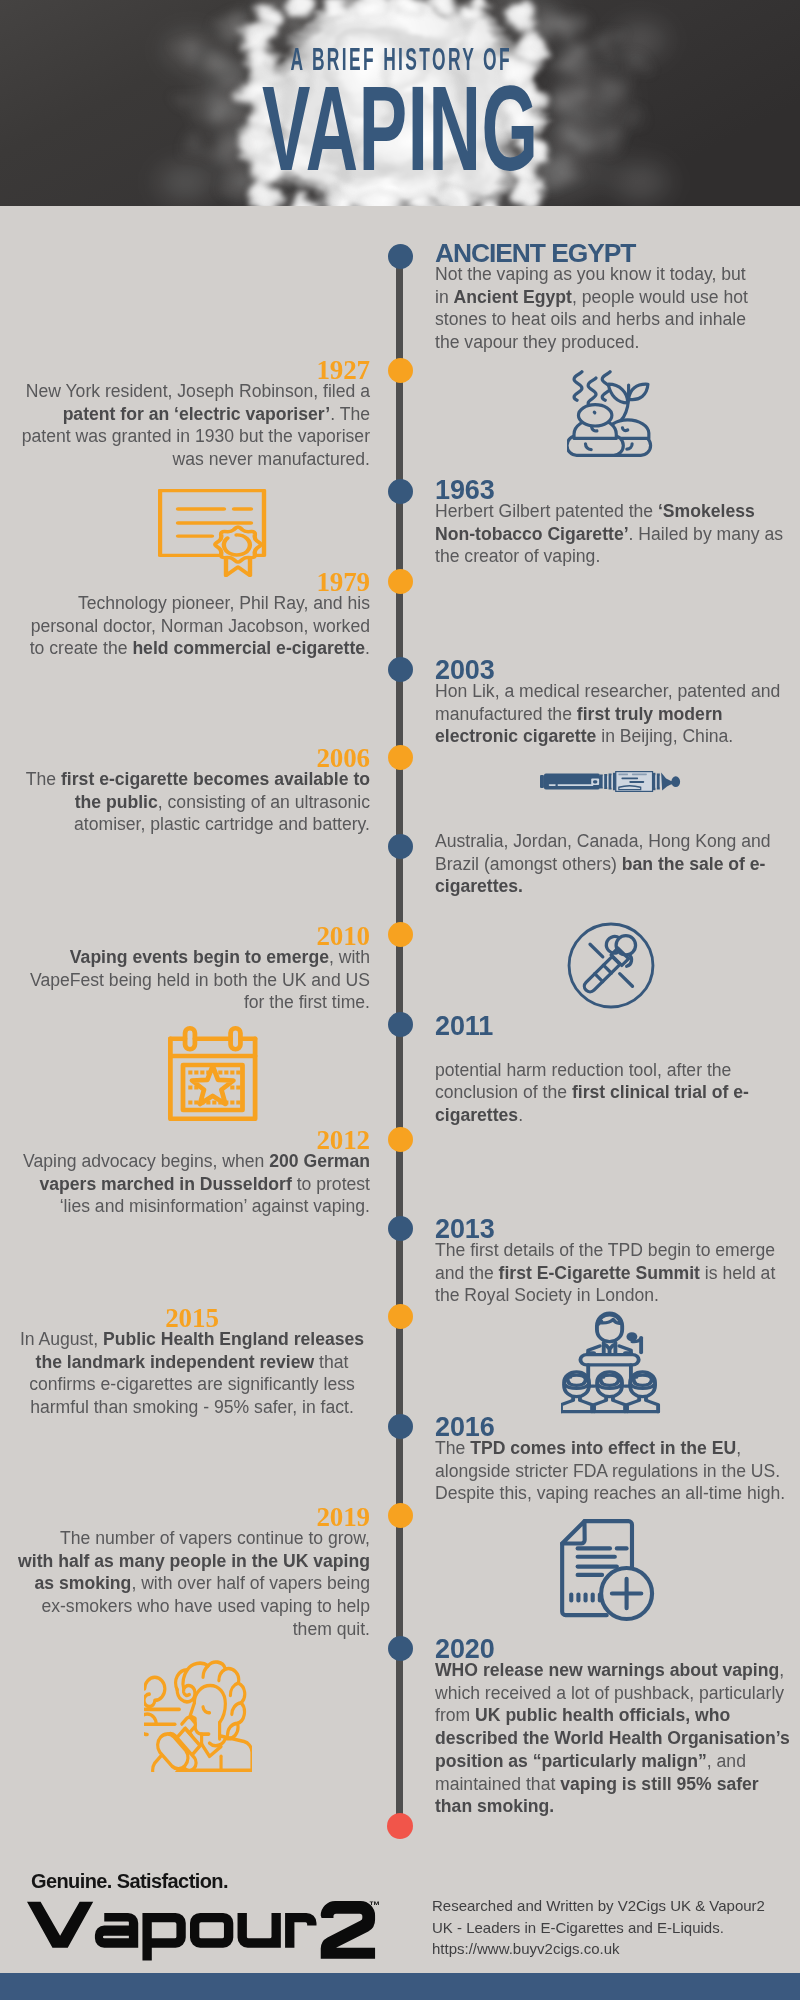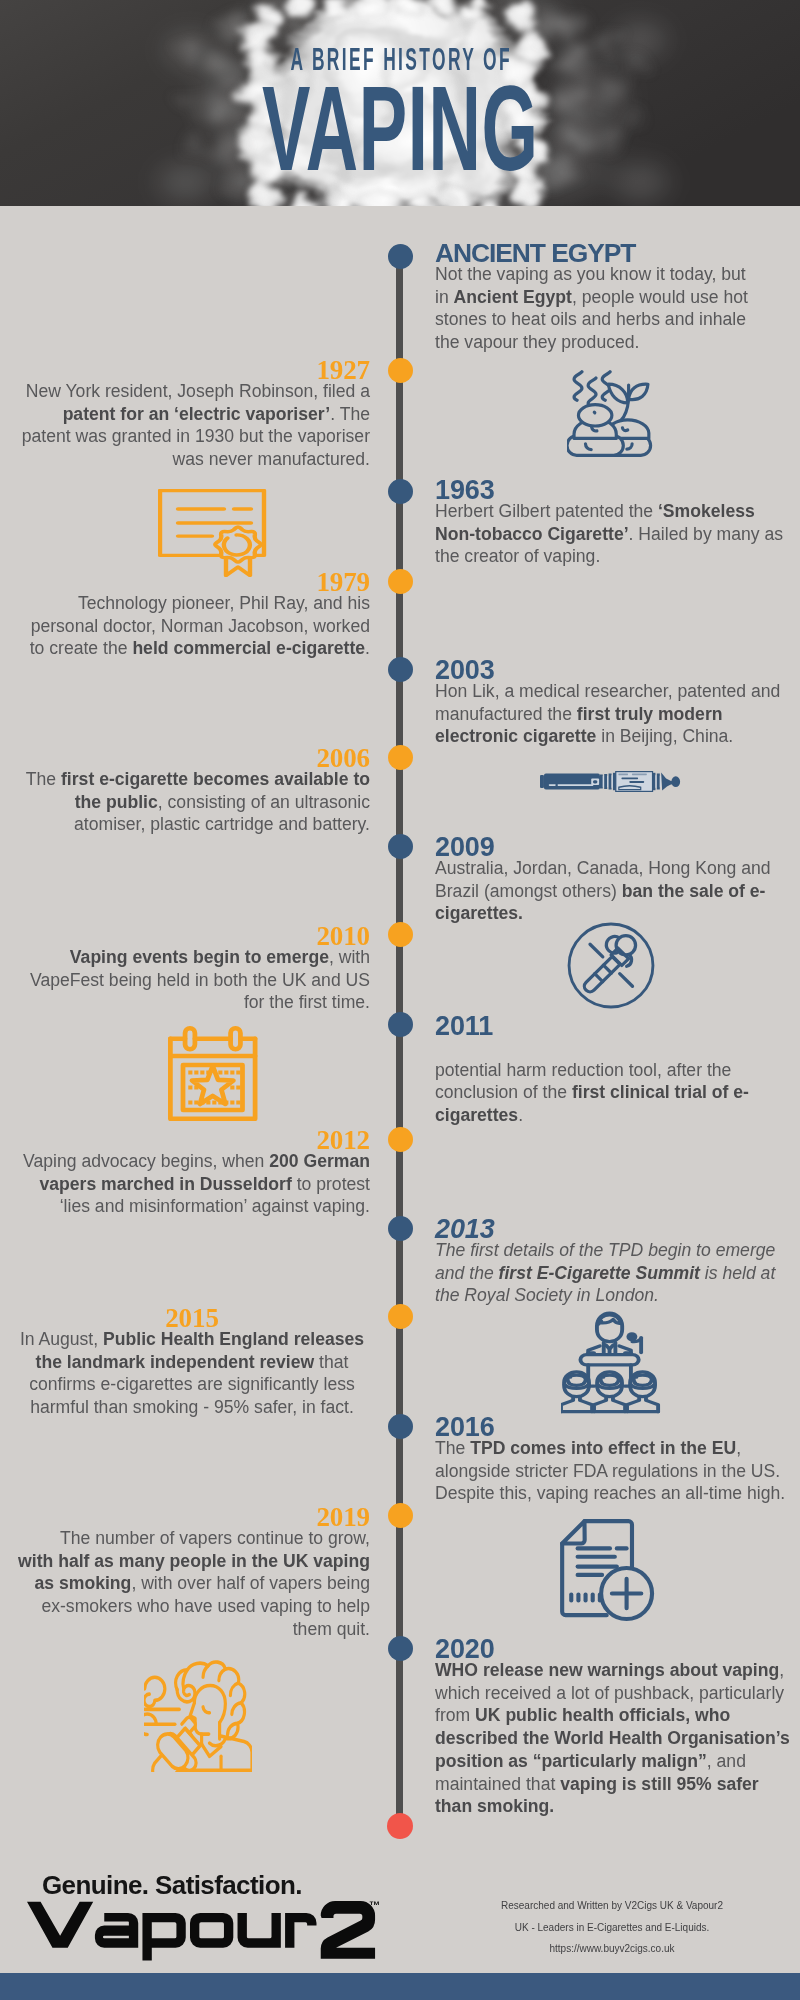--- a/index.html
+++ b/index.html
@@ -24,25 +24,25 @@
   .sec-r{left:435px;width:352px;text-align:left;}
   .sec-l{left:14px;width:356px;text-align:right;}
   .sec h2{margin:0;font-size:27px;line-height:27px;font-weight:bold;letter-spacing:-0.1px;}
   .sec h2.caps{font-size:26.4px;letter-spacing:-1.05px;}
   .sec-r h2{color:#37587c;}
   .sec-l h2{color:#f7a220;font-family:Liberation Serif, serif;}
   .sec p{margin:-4px 0 0 0;font-size:17.6px;line-height:22.7px;color:#58585a;white-space:nowrap;}
   .sec p b{color:#4a4a4c;font-weight:bold;}
   .icon{position:absolute;}
   .icon svg{display:block;width:100%;height:100%;}
-  .f-tag{position:absolute;left:31px;top:1870px;font-size:26px;font-weight:bold;color:#151515;letter-spacing:-0.6px;margin-left:11px;}
+  .f-tag{position:absolute;left:31px;top:1870px;font-size:20px;font-weight:bold;color:#151515;letter-spacing:-0.6px;}
   .f-logo{position:absolute;left:27px;top:1901px;width:360px;height:60px;}
   .f-tm{position:absolute;left:369px;top:1899px;font-size:11px;font-weight:bold;color:#111;letter-spacing:0;}
-  .f-credit{position:absolute;left:432px;top:1895px;width:360px;text-align:center;
-     font-size:10px;line-height:21.7px;color:#3f3f41;}
+  .f-credit{position:absolute;left:432px;top:1895px;width:360px;
+     font-size:15px;line-height:21.7px;color:#3f3f41;}
   .footer-bar{position:absolute;left:0;top:1973px;width:800px;height:27px;background:#3b597f;}
 </style>
 </head>
 <body>
 
 <div class="page">
   <div class="header">
     <svg class="smoke" viewBox="0 0 800 206" preserveAspectRatio="none">
         <defs>
           <linearGradient id="bgGrad" x1="0" y1="0" x2="1" y2="0.5">
@@ -212,40 +212,39 @@
     <h2>2003</h2>
     <p><span>Hon Lik, a medical researcher, patented and</span><br><span>manufactured the </span><b>first truly modern</b><br><b>electronic cigarette</b><span> in Beijing, China.</span></p>
   </div>
   <div class="dot dot-orange" style="left:387.5px;top:744.5px;width:25px;height:25px;"></div>
   <div class="sec sec-l" style="top:745px;">
     <h2>2006</h2>
     <p><span>The </span><b>first e-cigarette becomes available to</b><br><b>the public</b><span>, consisting of an ultrasonic</span><br><span>atomiser, plastic cartridge and battery.</span></p>
   </div>
   <div class="dot dot-blue" style="left:387.5px;top:833.5px;width:25px;height:25px;"></div>
   <div class="sec sec-r" style="top:834px;">
-    <h2>2009</h2>
     <p><span>Australia, Jordan, Canada, Hong Kong and</span><br><span>Brazil (amongst others) </span><b>ban the sale of e-</b><br><b>cigarettes.</b></p>
   </div>
   <div class="dot dot-orange" style="left:387.5px;top:921.5px;width:25px;height:25px;"></div>
   <div class="sec sec-l" style="top:923px;">
     <h2>2010</h2>
     <p><b>Vaping events begin to emerge</b><span>, with</span><br><span>VapeFest being held in both the UK and US</span><br><span>for the first time.</span></p>
   </div>
   <div class="dot dot-blue" style="left:387.5px;top:1011.5px;width:25px;height:25px;"></div>
   <div class="sec sec-r" style="top:1013px;">
     <h2>2011</h2>
     <p><br><span>potential harm reduction tool, after the</span><br><span>conclusion of the </span><b>first clinical trial of e-</b><br><b>cigarettes</b><span>.</span></p>
   </div>
   <div class="dot dot-orange" style="left:387.5px;top:1126.5px;width:25px;height:25px;"></div>
   <div class="sec sec-l" style="top:1127px;">
     <h2>2012</h2>
     <p><span>Vaping advocacy begins, when </span><b>200 German</b><br><b>vapers marched in Dusseldorf</b><span> to protest</span><br><span>‘lies and misinformation’ against vaping.</span></p>
   </div>
   <div class="dot dot-blue" style="left:387.5px;top:1215.5px;width:25px;height:25px;"></div>
-  <div class="sec sec-r" style="top:1216px;font-style:italic;">
+  <div class="sec sec-r" style="top:1216px;">
     <h2>2013</h2>
     <p><span>The first details of the TPD begin to emerge</span><br><span>and the </span><b>first E-Cigarette Summit</b><span> is held at</span><br><span>the Royal Society in London.</span></p>
   </div>
   <div class="dot dot-orange" style="left:387.5px;top:1303.5px;width:25px;height:25px;"></div>
   <div class="sec sec-l" style="top:1305px;text-align:center;">
     <h2>2015</h2>
     <p><span>In August, </span><b>Public Health England releases</b><br><b>the landmark independent review</b><span> that</span><br><span>confirms e-cigarettes are significantly less</span><br><span>harmful than smoking - 95% safer, in fact.</span></p>
   </div>
   <div class="dot dot-blue" style="left:387.5px;top:1413.5px;width:25px;height:25px;"></div>
   <div class="sec sec-r" style="top:1414px;">

